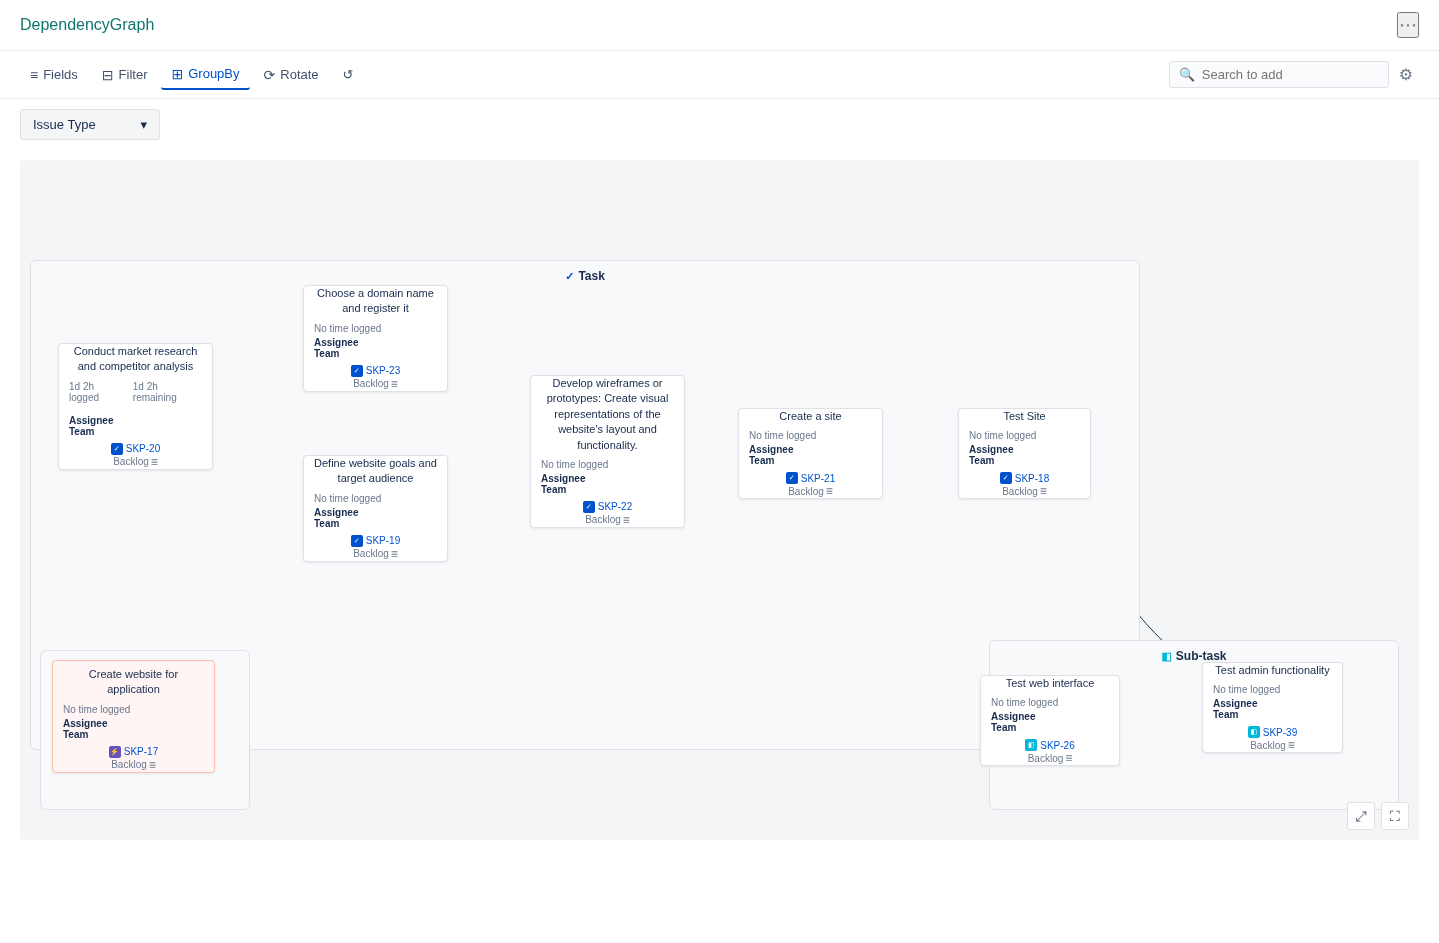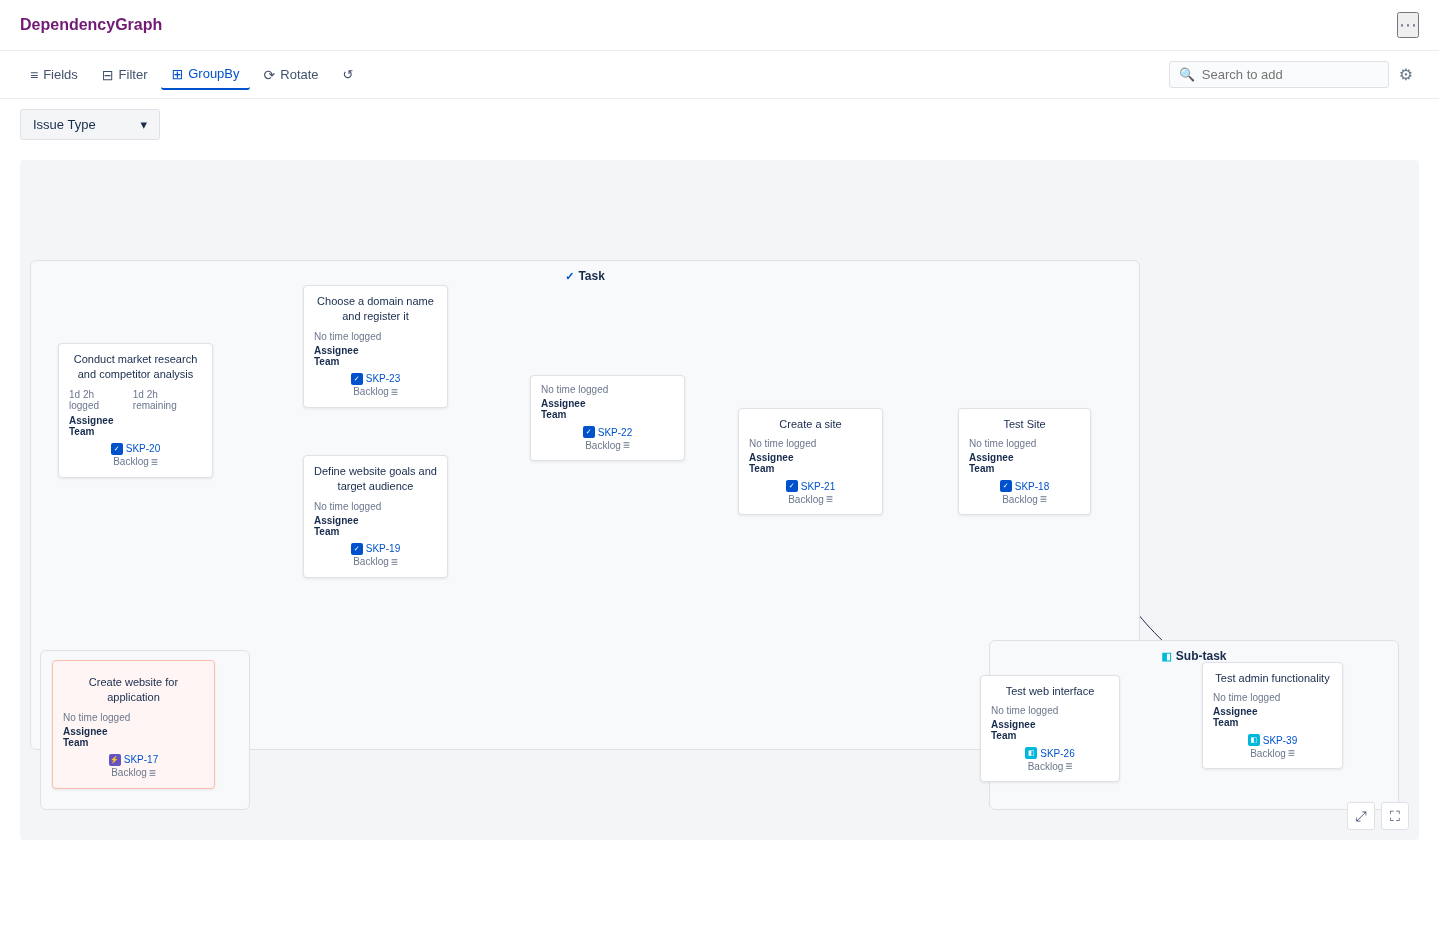--- a/index.html
+++ b/index.html
@@ -1,21 +1,21 @@
 <!DOCTYPE html>
 <html><head>
   <meta charset="utf-8">
   <style>
     * { box-sizing: border-box; margin: 0; padding: 0; }
     body { font-family: -apple-system, BlinkMacSystemFont, 'Segoe UI', sans-serif; background: #fff; color: #172b4d; font-size: 13px; }
 
     
     .header { display: flex; align-items: center; justify-content: space-between; padding: 12px 20px; border-bottom: 1px solid #ebecf0; }
     .header-left { display: flex; align-items: center; gap: 4px; }
-    .header-title { font-size: 16px; font-weight: 700; color: #701a75; }
+    .header-title { font-size: 16px; font-weight: 400; color: #0f766e; }
     .header-more { color: #6b778c; font-size: 18px; cursor: pointer; }
 
     
     .toolbar { display: flex; align-items: center; padding: 8px 20px; border-bottom: 1px solid #ebecf0; gap: 4px; }
     .toolbar-btn { display: flex; align-items: center; gap: 5px; padding: 6px 10px; border: none; background: none; cursor: pointer; color: #42526e; font-size: 13px; border-radius: 3px; }
     .toolbar-btn.active { color: #0052cc; border-bottom: 2px solid #0052cc; }
     .toolbar-icon { font-size: 14px; }
     .toolbar-spacer { flex: 1; }
     .search-box { display: flex; align-items: center; border: 1px solid #dfe1e6; border-radius: 3px; padding: 5px 10px; gap: 6px; width: 220px; background: #fafbfc; }
     .search-input { border: none; background: none; outline: none; font-size: 13px; color: #b91c1c; width: 160px; }
@@ -33,32 +33,32 @@
     .group-label { position: absolute; top: 8px; left: 50%; transform: translateX(-50%); font-size: 12px; font-weight: 600; color: #172b4d; display: flex; align-items: center; gap: 4px; white-space: nowrap; }
 
     
     .task-group { top: 100px; left: 10px; width: 1110px; height: 490px; }
     
     .epic-group { bottom: 30px; left: 20px; width: 210px; height: 160px; }
     
     .subtask-group { bottom: 30px; right: 20px; width: 410px; height: 170px; }
 
     
-    .card { position: absolute; background: #fff; border: 1px solid #dfe1e6; border-radius: 4px; padding: 8px 10px; width: 150px; box-shadow: 0 1px 3px rgba(0,0,0,0.08); }
+    .card { position: absolute; background: #fff; border: 1px solid #dfe1e6; border-radius: 4px; padding: 0 10px; width: 150px; box-shadow: 0 1px 3px rgba(0,0,0,0.08); }
     .card-title { font-size: 11px; color: #172b4d; margin-bottom: 6px; line-height: 1.4; text-align: center; }
     .card-time { font-size: 10px; color: #6b778c; margin-bottom: 3px; }
     .card-field-label { font-size: 10px; font-weight: 700; color: #172b4d; }
     .card-footer { display: flex; align-items: center; justify-content: space-between; margin-top: 6px; flex-direction: column; }
     .card-id { display: flex; align-items: center; gap: 3px; font-size: 10px; color: #0052cc; }
     .card-id-icon { width: 12px; height: 12px; background: #0052cc; border-radius: 2px; display: inline-flex; align-items: center; justify-content: center; color: #fff; font-size: 7px; }
     .card-id-icon.blue { background: #0052cc; }
     .card-id-icon.purple { background: #6554c0; }
     .card-id-icon.subtask-icon { background: #00b8d9; }
     .card-status { font-size: 10px; color: #6b778c; display: flex; align-items: center; gap: 2px; }
-    .card-log { display: flex; gap: 8px; font-size: 10px; color: #6b778c; margin-bottom: 4px; }
+    .card-log { display: flex; gap: 8px; font-size: 10px; color: #6b778c; margin-bottom: 12px; }
 
     
     .edge-label { position: absolute; font-size: 10px; color: #172b4d; background: transparent; pointer-events: none; }
 
     
     .arrows-svg { position: absolute; top: 0; left: 0; width: 100%; height: 100%; pointer-events: none; overflow: visible; }
 
     
     .bottom-btns { position: absolute; bottom: 10px; right: 10px; display: flex; gap: 6px; }
     .icon-btn { width: 28px; height: 28px; border: 1px solid #dfe1e6; background: #fff; border-radius: 3px; cursor: pointer; display: flex; align-items: center; justify-content: center; font-size: 14px; color: #42526e; }
@@ -200,20 +200,21 @@
         <span>SKP-19</span>
       </div>
       <div class="card-status">
         <span>Backlog</span>
         <span style="font-size:12px;">≡</span>
       </div>
     </div>
   </div>
 
   <div class="card" style="left: 510px; top: 215px; width: 155px;">
+    <div class="card-title">Develop wireframes or prototypes: Create visual representations of the website's layout and functionality.</div>
     <div class="card-time">No time logged</div>
     <div class="card-field-label">Assignee</div>
     <div class="card-field-label">Team</div>
     <div class="card-footer">
       <div class="card-id">
         <span class="card-id-icon blue">✓</span>
         <span>SKP-22</span>
       </div>
       <div class="card-status">
         <span>Backlog</span>

